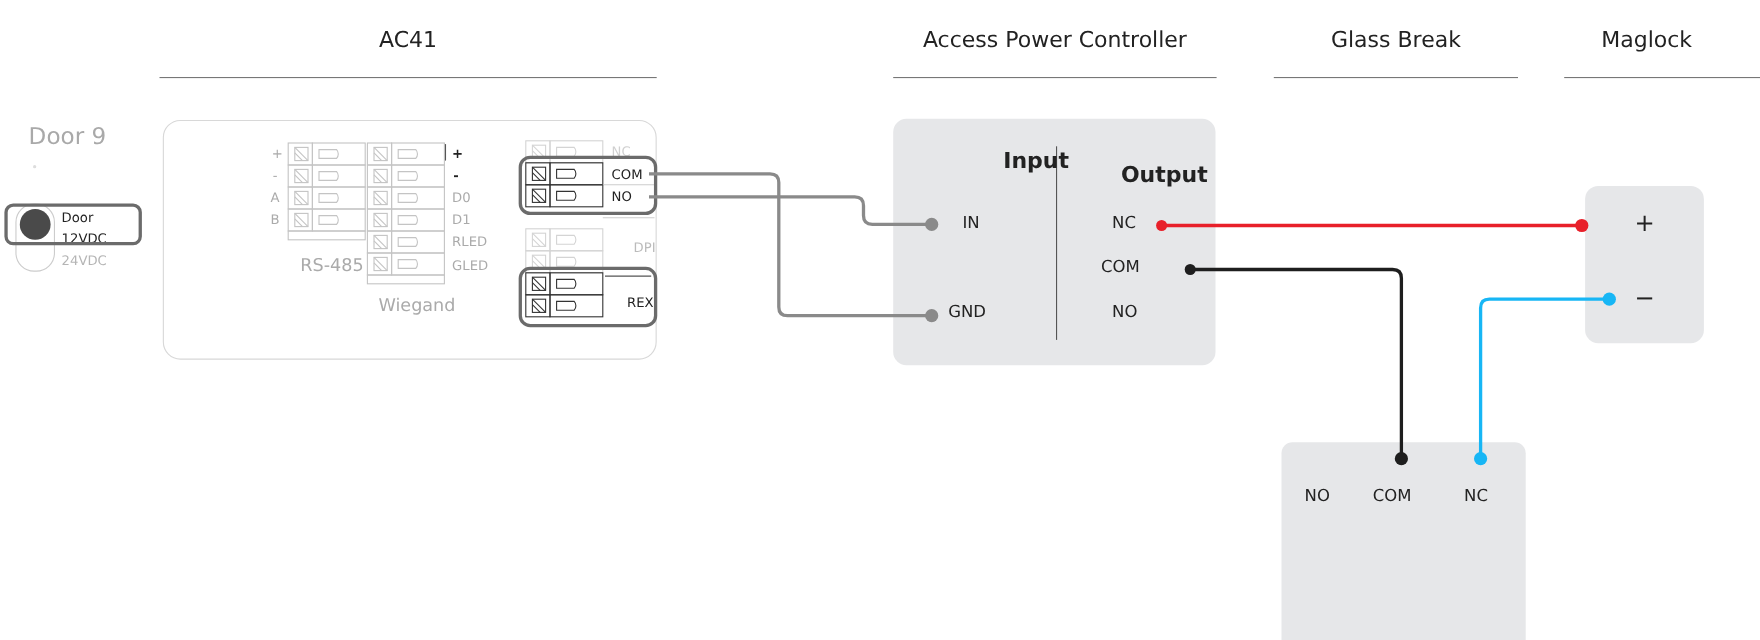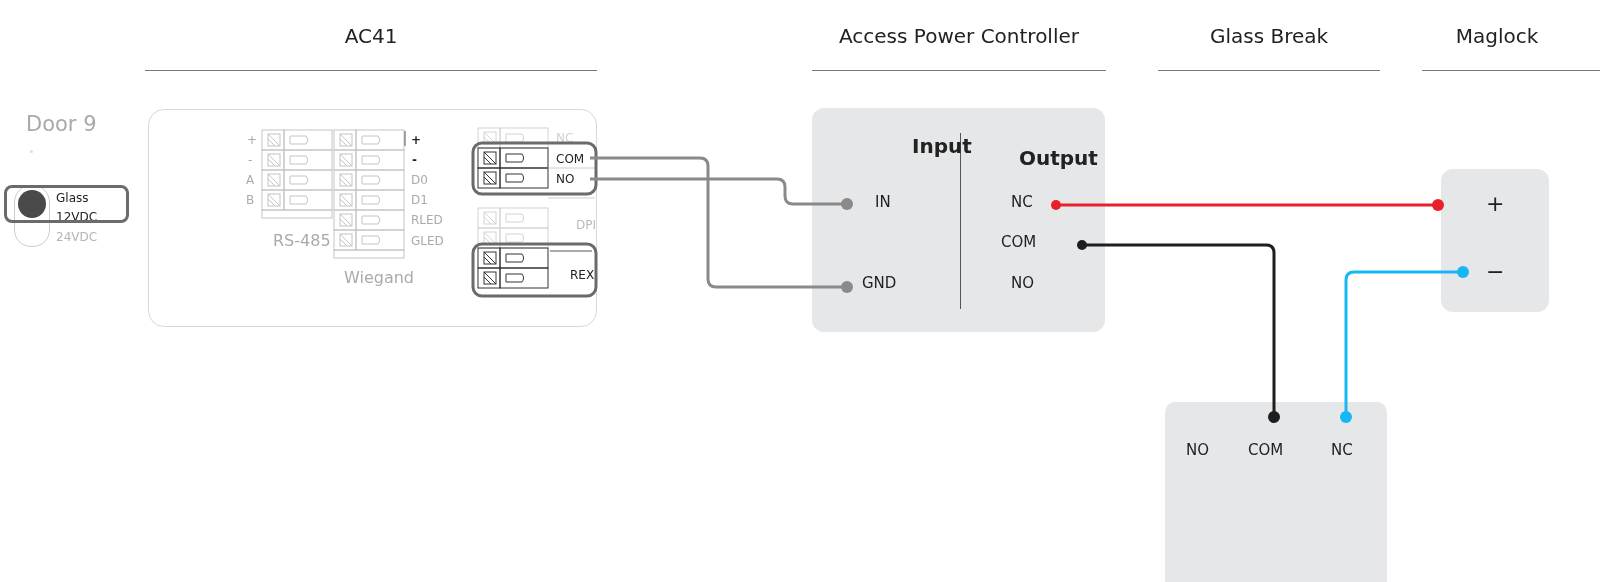--- a/index.html
+++ b/index.html
@@ -35,21 +35,21 @@
 <div class="header-line" style="left:812px;width:294px;"></div>
 <div class="header" style="left:1158px;width:222px;">Glass Break</div>
 <div class="header-line" style="left:1158px;width:222px;"></div>
 <div class="header" style="left:1422px;width:150px;">Maglock</div>
 <div class="header-line" style="left:1422px;width:178px;"></div>
 
 <div class="door-label">Door 9</div>
 <div class="door-dot"></div>
 <div class="pwr-toggle"></div>
 <div class="pwr-knob"></div>
-<div class="pwr-opt" style="top:191px;color:#222;">Glass</div>
+<div class="pwr-opt" style="top:191px;color:#222;">Door</div>
 <div class="pwr-opt" style="top:210px;color:#222;">12VDC</div>
 <div class="pwr-opt" style="top:230px;color:#b5b5b5;">24VDC</div>
 <div class="pwr-ring"></div>
 
 <div class="ac41"></div>
 
 <div class="term-label" style="left:247px;top:133px;">+</div>
 <div class="term-label" style="left:248px;top:153px;">-</div>
 <div class="term-label" style="left:246px;top:173px;">A</div>
 <div class="term-label" style="left:246px;top:193px;">B</div>

